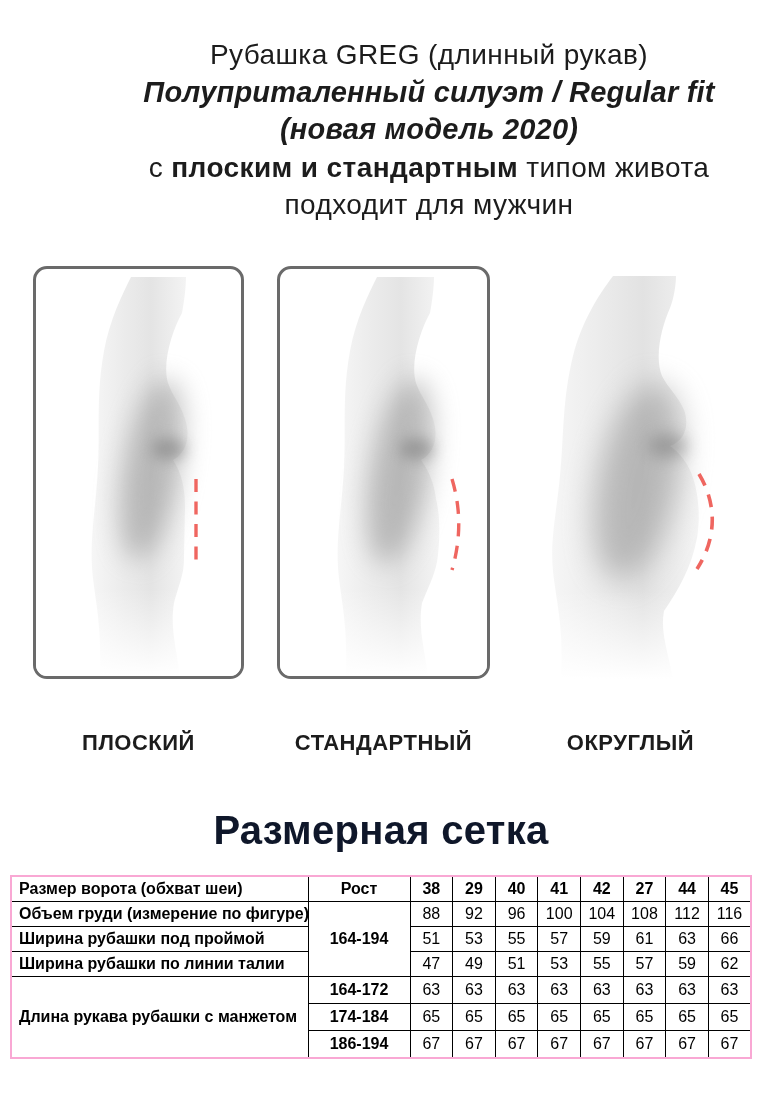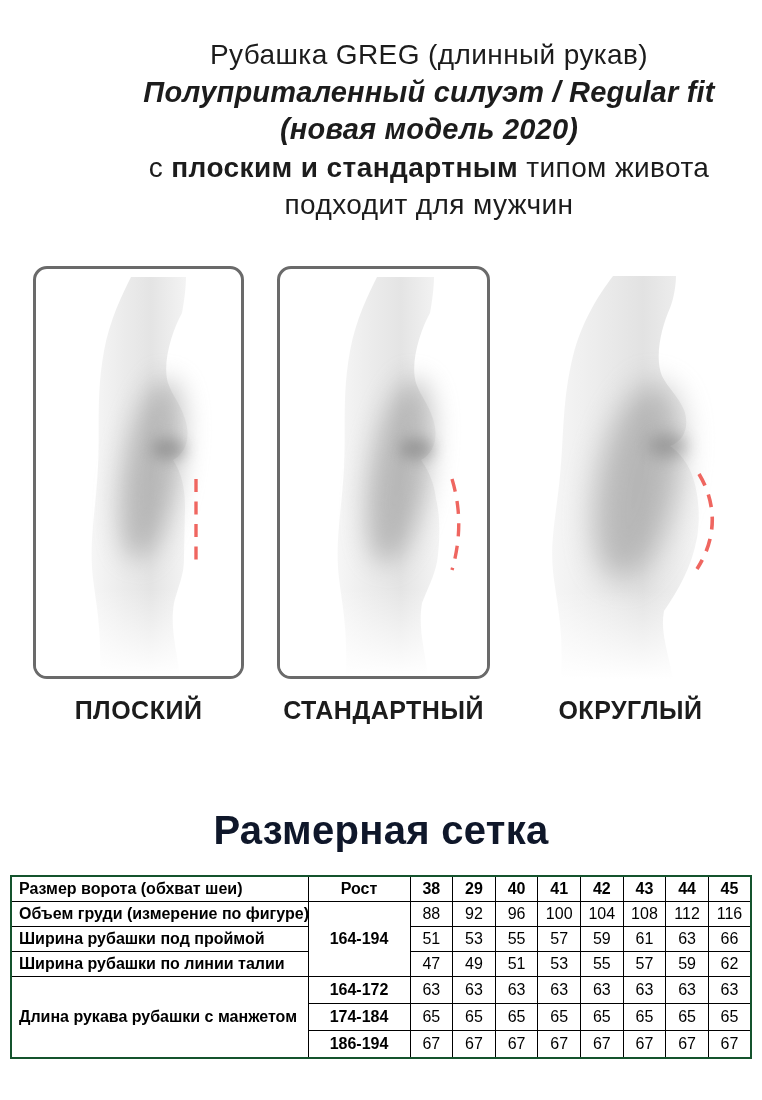--- a/index.html
+++ b/index.html
@@ -23,40 +23,40 @@
   .panel{
     position:absolute;top:266px;height:413px;
     background:#fff;box-sizing:border-box;overflow:hidden;
   }
   .panel.framed{border:3px solid #6a6a6a;border-radius:14px;}
   .panel-flat{left:33px;width:211px;}
   .panel-standard{left:277px;width:213px;}
   .panel-round{left:500px;width:250px;}
   .panel svg{display:block;width:100%;height:100%;}
   .fig-label{
-    position:absolute;top:694px;height:32px;
-    font-size:25px;font-weight:700;letter-spacing:.5px;
+    position:absolute;top:727px;height:32px;
+    font-size:22px;font-weight:700;letter-spacing:.5px;
     color:#1c1c1c;text-align:center;line-height:32px;
   }
   .fig-label.lab-flat{left:33px;width:211px;}
   .fig-label.lab-standard{left:277px;width:213px;}
   .fig-label.lab-round{left:503px;width:255px;}
   
   .chart-title{
     position:absolute;top:808px;left:0;width:762px;
     text-align:center;font-size:40px;font-weight:700;
     letter-spacing:.3px;color:#0f172a;
   }
   table.size-table{
     position:absolute;top:875px;left:10px;width:742px;
     border-collapse:collapse;table-layout:fixed;
     font-family:"Liberation Sans",sans-serif;
     color:#000;
   }
-  table.size-table{border:2px solid #14532d;}
+  table.size-table{border:2px solid #f9a8d4;}
   table.size-table td{
     border:1px solid #000;
     height:24px;
     text-align:center;vertical-align:middle;
     font-size:16px;padding:0 2px;
     overflow:hidden;white-space:nowrap;
   }
   table.size-table td.lbl{
     text-align:left;font-weight:700;padding-left:7px;font-size:16px;
   }
@@ -196,21 +196,21 @@
     </colgroup>
     <tbody>
       <tr class="hdr-row">
         <td class="lbl">Размер ворота (обхват шеи)</td>
         <td class="rost">Рост</td>
       <td>38</td>
           <td>29</td>
           <td>40</td>
           <td>41</td>
           <td>42</td>
-          <td>43</td>
+          <td>27</td>
           <td>44</td>
           <td>45</td>
         </tr>
       <tr>
         <td class="lbl">Объем груди (измерение по фигуре)</td>
         <td class="rost" rowspan="3">164-194</td>
       <td>88</td>
           <td>92</td>
           <td>96</td>
           <td>100</td>

